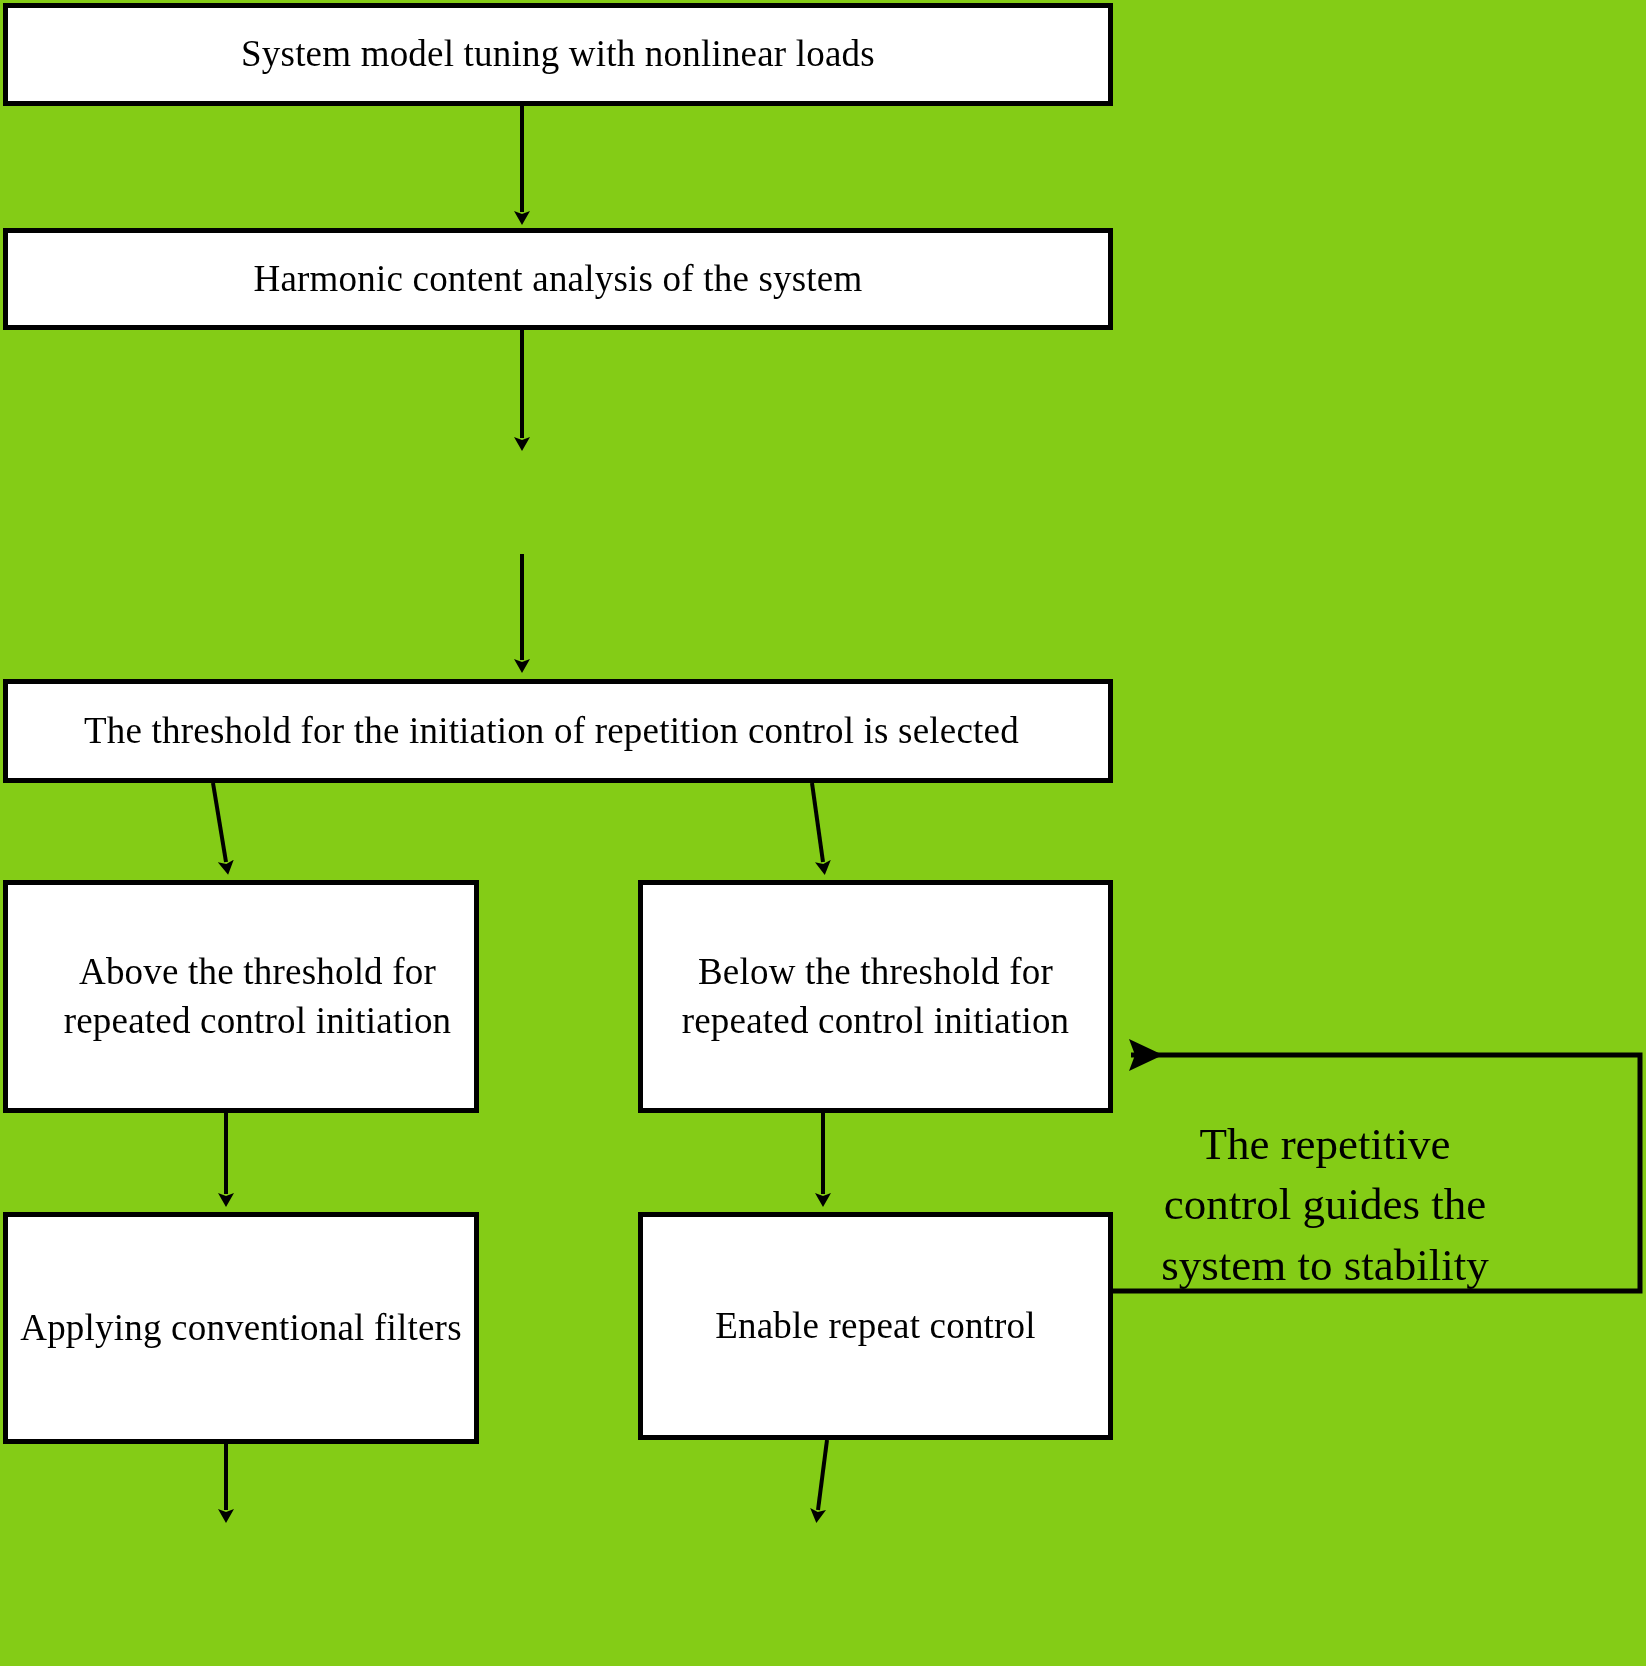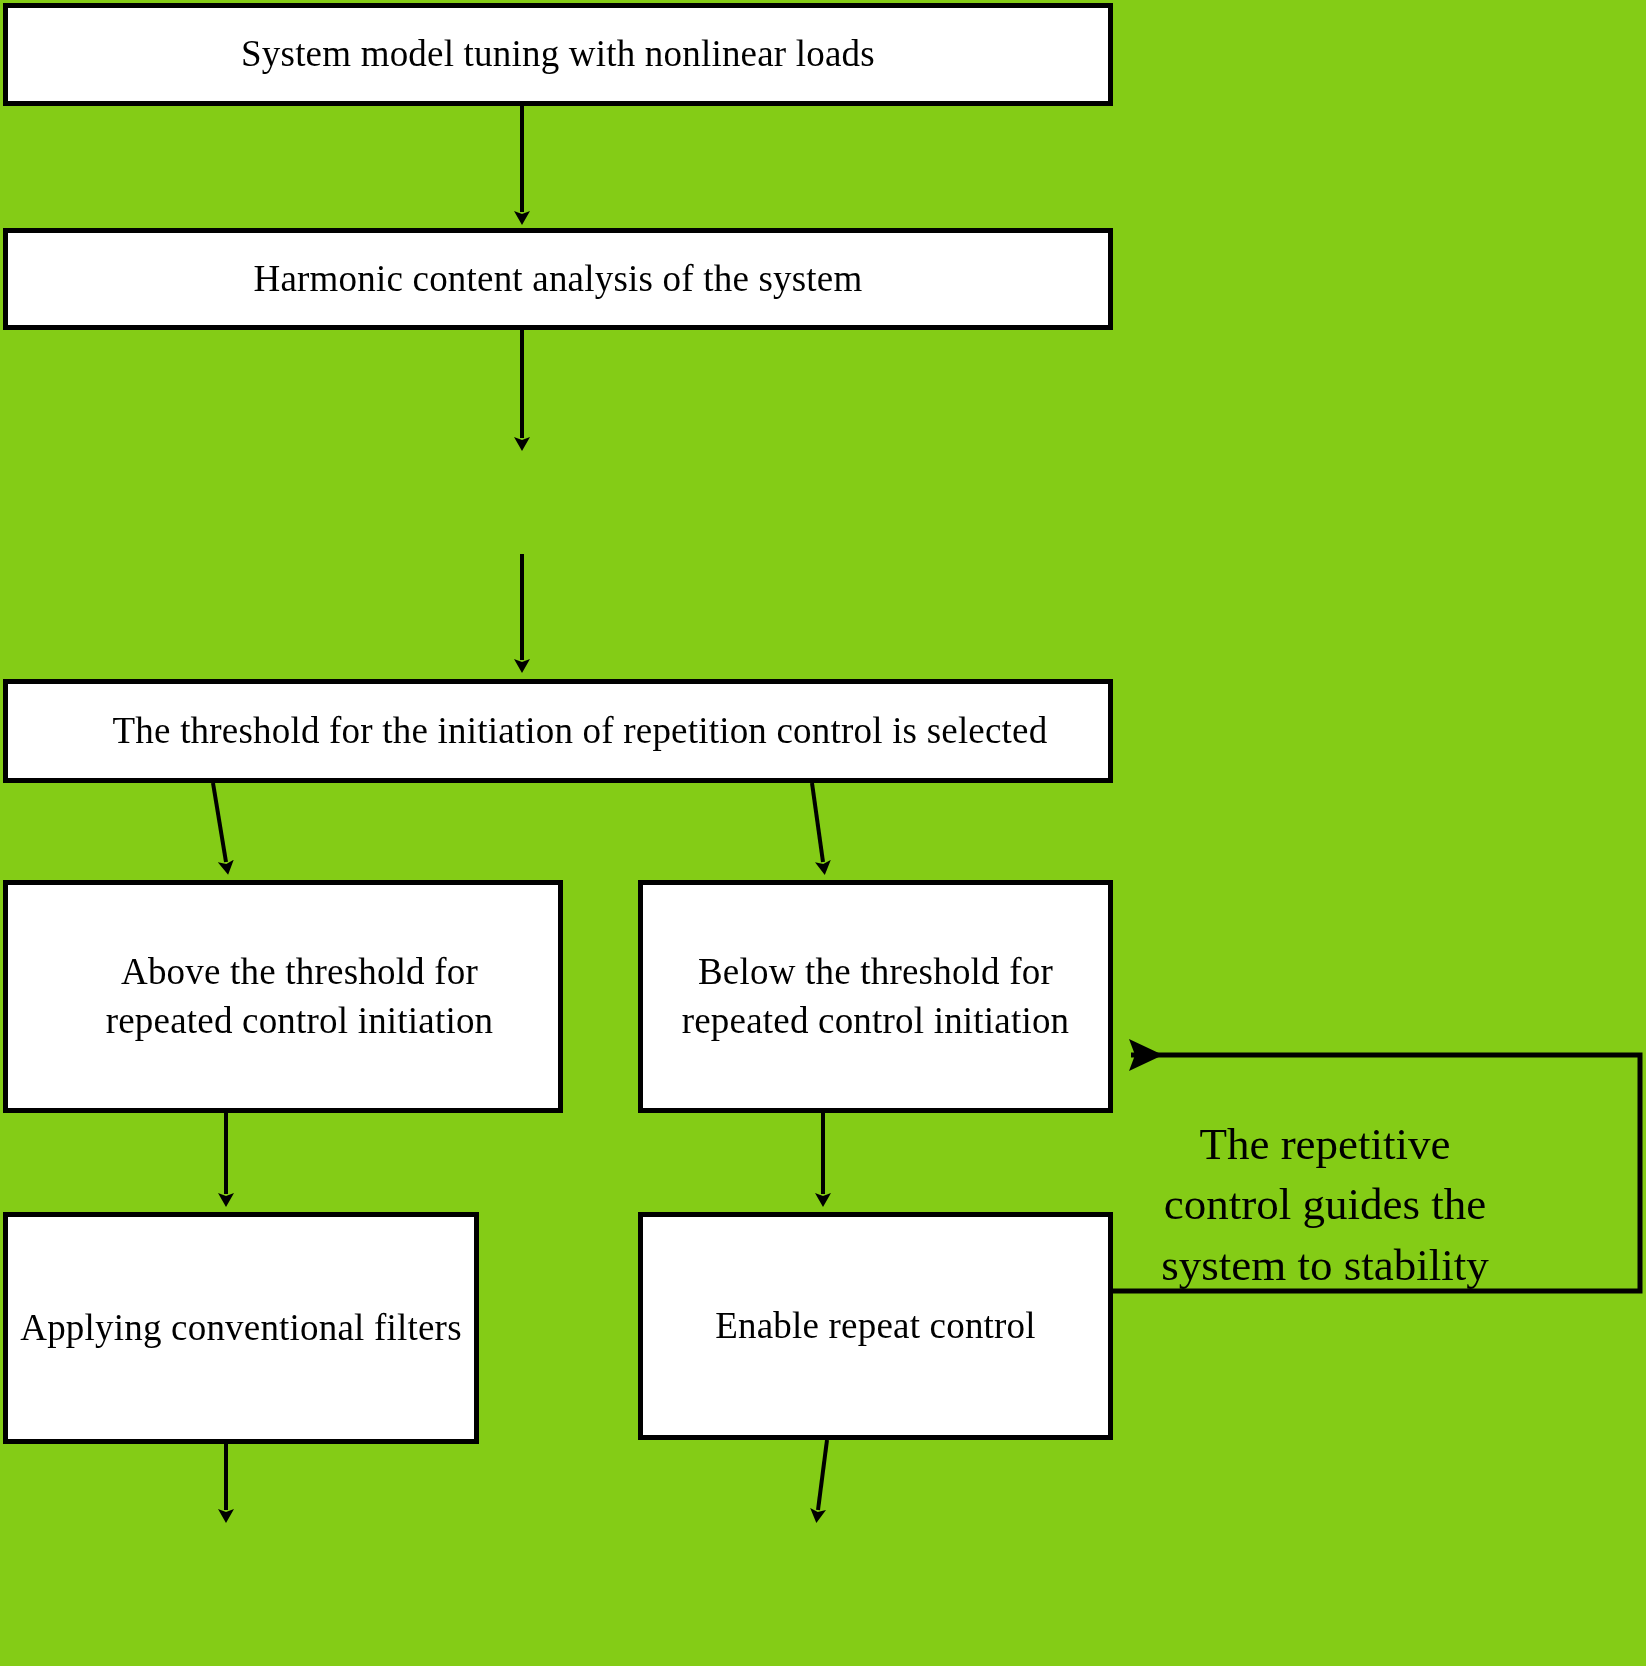--- a/index.html
+++ b/index.html
@@ -24,23 +24,23 @@
     align-items: center;
     justify-content: center;
     text-align: center;
     color: #000000;
     font-size: 37px;
     line-height: 1.32;
     letter-spacing: 0.2px;
     z-index: 3;
   }
   .node.left-text {
-    justify-content: center;
+    justify-content: flex-start;
     text-align: left;
-    padding-left: 44px;
+    padding-left: 76px;
   }
   .node-label {
     display: block;
     white-space: pre-line;
   }
   .loop-label {
     position: absolute;
     color: #000000;
     font-size: 45px;
     line-height: 1.34;
@@ -100,21 +100,21 @@
 
   <div class="node" style="left:3px; top:228px; width:1110px; height:102px;">
     <span class="node-label">Harmonic content analysis of the system</span>
   </div>
 
 
   <div class="node left-text" style="left:3px; top:679px; width:1110px; height:104px;">
     <span class="node-label">The threshold for the initiation of repetition control is selected</span>
   </div>
 
-  <div class="node" style="left:3px; top:880px; width:560px; height:233px;padding-left:33px;">
+  <div class="node" style="left:3px; top:880px; width:476px; height:233px;padding-left:33px;">
     <span class="node-label">Above the threshold for
 repeated control initiation</span>
   </div>
 
   <div class="node" style="left:638px; top:880px; width:475px; height:233px;">
     <span class="node-label">Below the threshold for
 repeated control initiation</span>
   </div>
 
   <div class="node" style="left:3px; top:1212px; width:476px; height:232px;">

